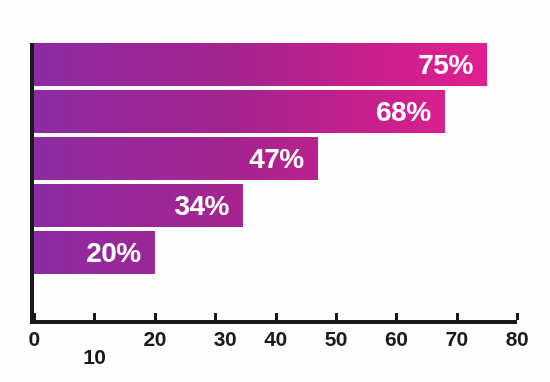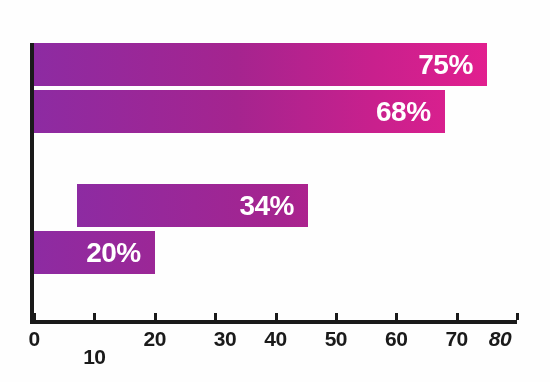--- a/index.html
+++ b/index.html
@@ -111,36 +111,41 @@
       <div class="tick-label" style="left: 225px; text-align: center;">30</div>
       <div class="tick-mark" style="left: 274.5px;"></div>
       <div class="tick-label" style="left: 275.5px;">40</div>
       <div class="tick-mark" style="left: 334.875px;"></div>
       <div class="tick-label" style="left: 335.875px;">50</div>
       <div class="tick-mark" style="left: 395.25px;"></div>
       <div class="tick-label" style="left: 396.25px;">60</div>
       <div class="tick-mark" style="left: 455.625px;"></div>
       <div class="tick-label" style="left: 456.625px;">70</div>
       <div class="tick-mark" style="left: 516px;"></div>
-      <div class="tick-label" style="left: 500px; font-style: italic;">80</div>
+      <div class="tick-label" style="left: 517px;">80</div>
     </div>
 
   <div id="plot-area">
       <div class="bar-row" style="top: 0px; width: 483px;">
         <div class="bar" style="width: 452.812px; background-size: 483px 100%;">
           <span class="bar-value">75%</span>
         </div>
       </div>
       <div class="bar-row" style="top: 47px; width: 483px;">
         <div class="bar" style="width: 410.55px; background-size: 483px 100%;">
           <span class="bar-value">68%</span>
         </div>
       </div>
+      <div class="bar-row" style="top: 94px; width: 483px;">
+        <div class="bar" style="width: 283.762px; background-size: 483px 100%;">
+          <span class="bar-value">47%</span>
+        </div>
+      </div>
       <div class="bar-row" style="top: 141px; width: 483px;">
-        <div class="bar" style="width: 231px; background-size: 483px 100%; margin-left: 43px;">
+        <div class="bar" style="width: 209px; background-size: 483px 100%;">
           <span class="bar-value">34%</span>
         </div>
       </div>
       <div class="bar-row" style="top: 188px; width: 483px;">
         <div class="bar" style="width: 120.75px; background-size: 483px 100%;">
           <span class="bar-value">20%</span>
         </div>
       </div>
     </div>
 

